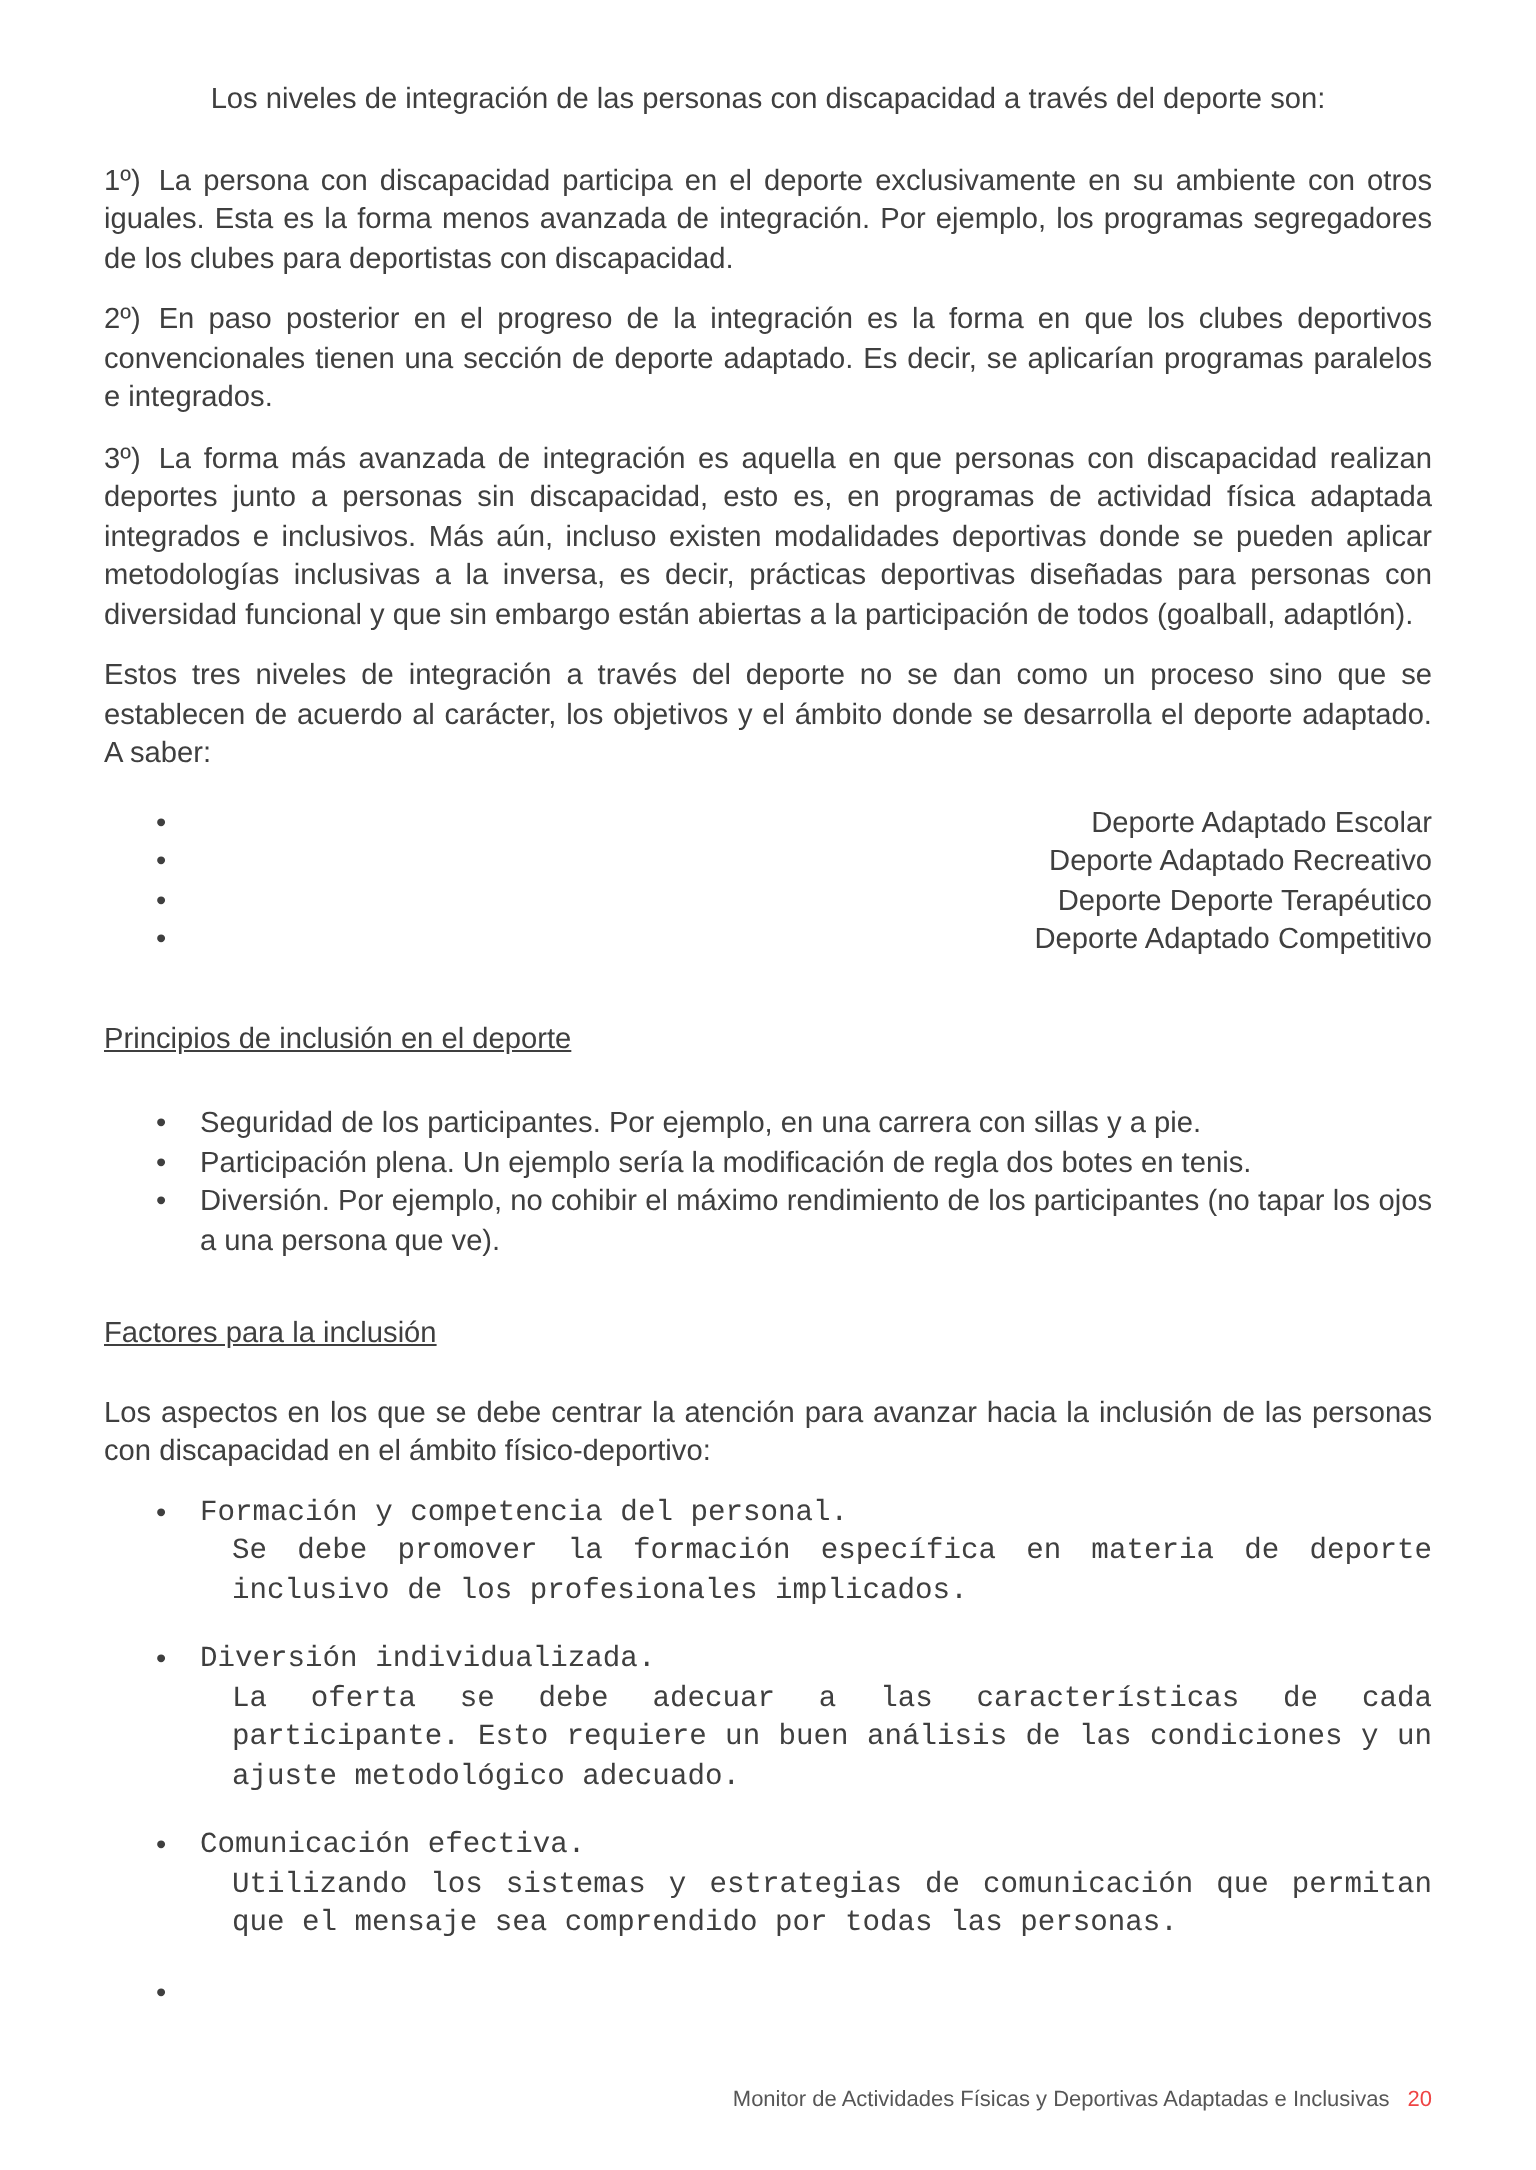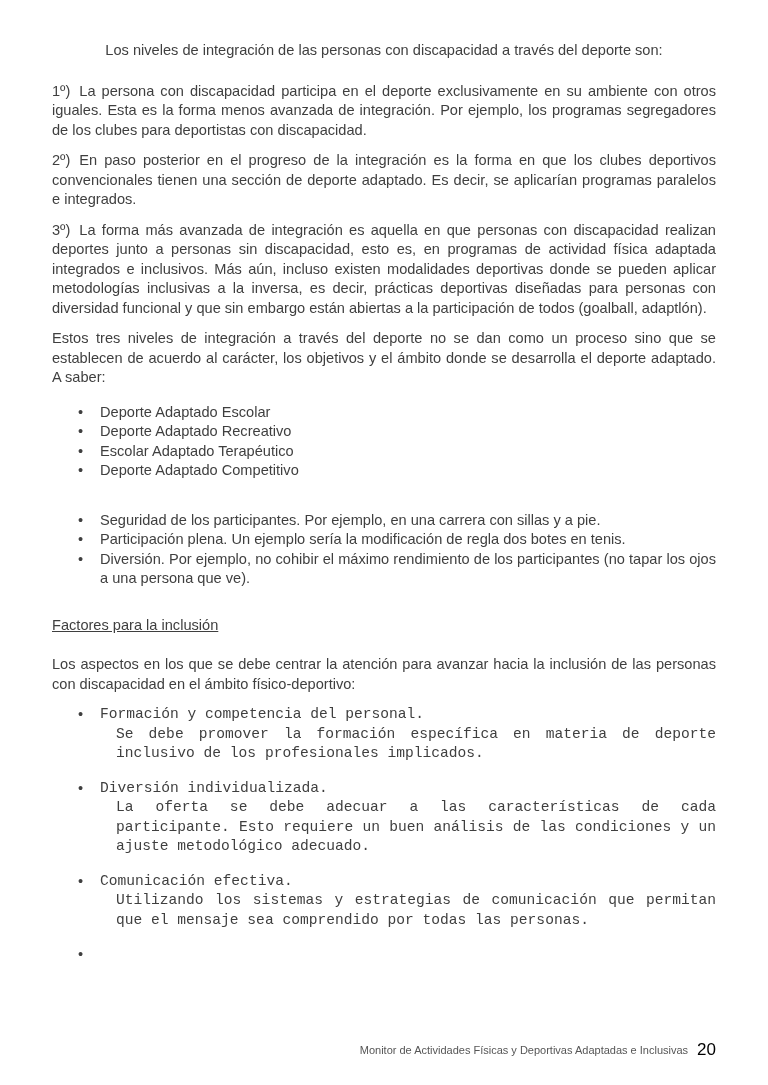--- a/index.html
+++ b/index.html
@@ -16,42 +16,42 @@
   .content{padding:41px 52px 0 52px;text-align:justify;}
   p{margin:0 0 11px 0;}
   .p-intro{margin-bottom:21px;text-align:center;}
   .p-summary{margin-bottom:15px;}
   .marker{margin-right:9px;}
   ul{list-style:none;margin:0;padding:0;}
   li{display:flex;}
   .bullet{flex:0 0 22px;margin-left:26px;}
   .li-text{flex:1;text-align:justify;}
   .sport-list{margin-bottom:30px;}
-  .sport-list .li-text{text-align:left;}
+  .sport-list .li-text{text-align:right;}
   .principles-list{margin-bottom:27px;}
   h2{
     font-size:14.6px;font-weight:400;
     text-decoration:underline;
     margin:0 0 23px 0;text-align:left;
     line-height:19.5px;
   }
   .factors-heading{margin-bottom:20px;}
   .p-factors-intro{}
   .factors-list li{margin-bottom:15px;}
   .factor-body{flex:1;font-family:Liberation Mono, monospace;}
   .factor-title{text-align:left;}
   .factor-desc{margin-left:16px;text-align:justify;}
   .factor-desc.full-just{text-align-last:justify;}
   .footer{
     position:absolute;top:1043px;right:52px;
     display:flex;align-items:center;gap:9px;
     color:#565656;font-size:11px;line-height:14px;
     text-align:right;
   }
-  .page-number{font-size:17px;color:#000000;}
+  .page-number{font-size:11px;color:#ef4444;}
 </style>
 </head>
 <body>
 
 <div class="page">
   <div class="content">
 
     <p class="p-intro">Los niveles de integración de las personas con discapacidad a través del deporte son:</p>
 
     <p><span class="marker">1º)</span><span>La persona con discapacidad participa en el deporte exclusivamente en su ambiente con otros iguales. Esta es la forma menos avanzada de integración. Por ejemplo, los programas segregadores de los clubes para deportistas con discapacidad.</span></p>
@@ -66,28 +66,29 @@
       <li>
           <span class="bullet">•</span>
           <span class="li-text">Deporte Adaptado Escolar</span>
         </li>
       <li>
           <span class="bullet">•</span>
           <span class="li-text">Deporte Adaptado Recreativo</span>
         </li>
       <li>
           <span class="bullet">•</span>
-          <span class="li-text">Escolar Adaptado Terapéutico</span>
+          <span class="li-text">Deporte Deporte Terapéutico</span>
         </li>
       <li>
           <span class="bullet">•</span>
           <span class="li-text">Deporte Adaptado Competitivo</span>
         </li>
     </ul>
 
+    <h2>Principios de inclusión en el deporte</h2>
 
     <ul class="principles-list">
       <li>
           <span class="bullet">•</span>
           <span class="li-text">Seguridad de los participantes. Por ejemplo, en una carrera con sillas y a pie.</span>
         </li>
       <li>
           <span class="bullet">•</span>
           <span class="li-text">Participación plena. Un ejemplo sería la modificación de regla dos botes en tenis.</span>
         </li>

